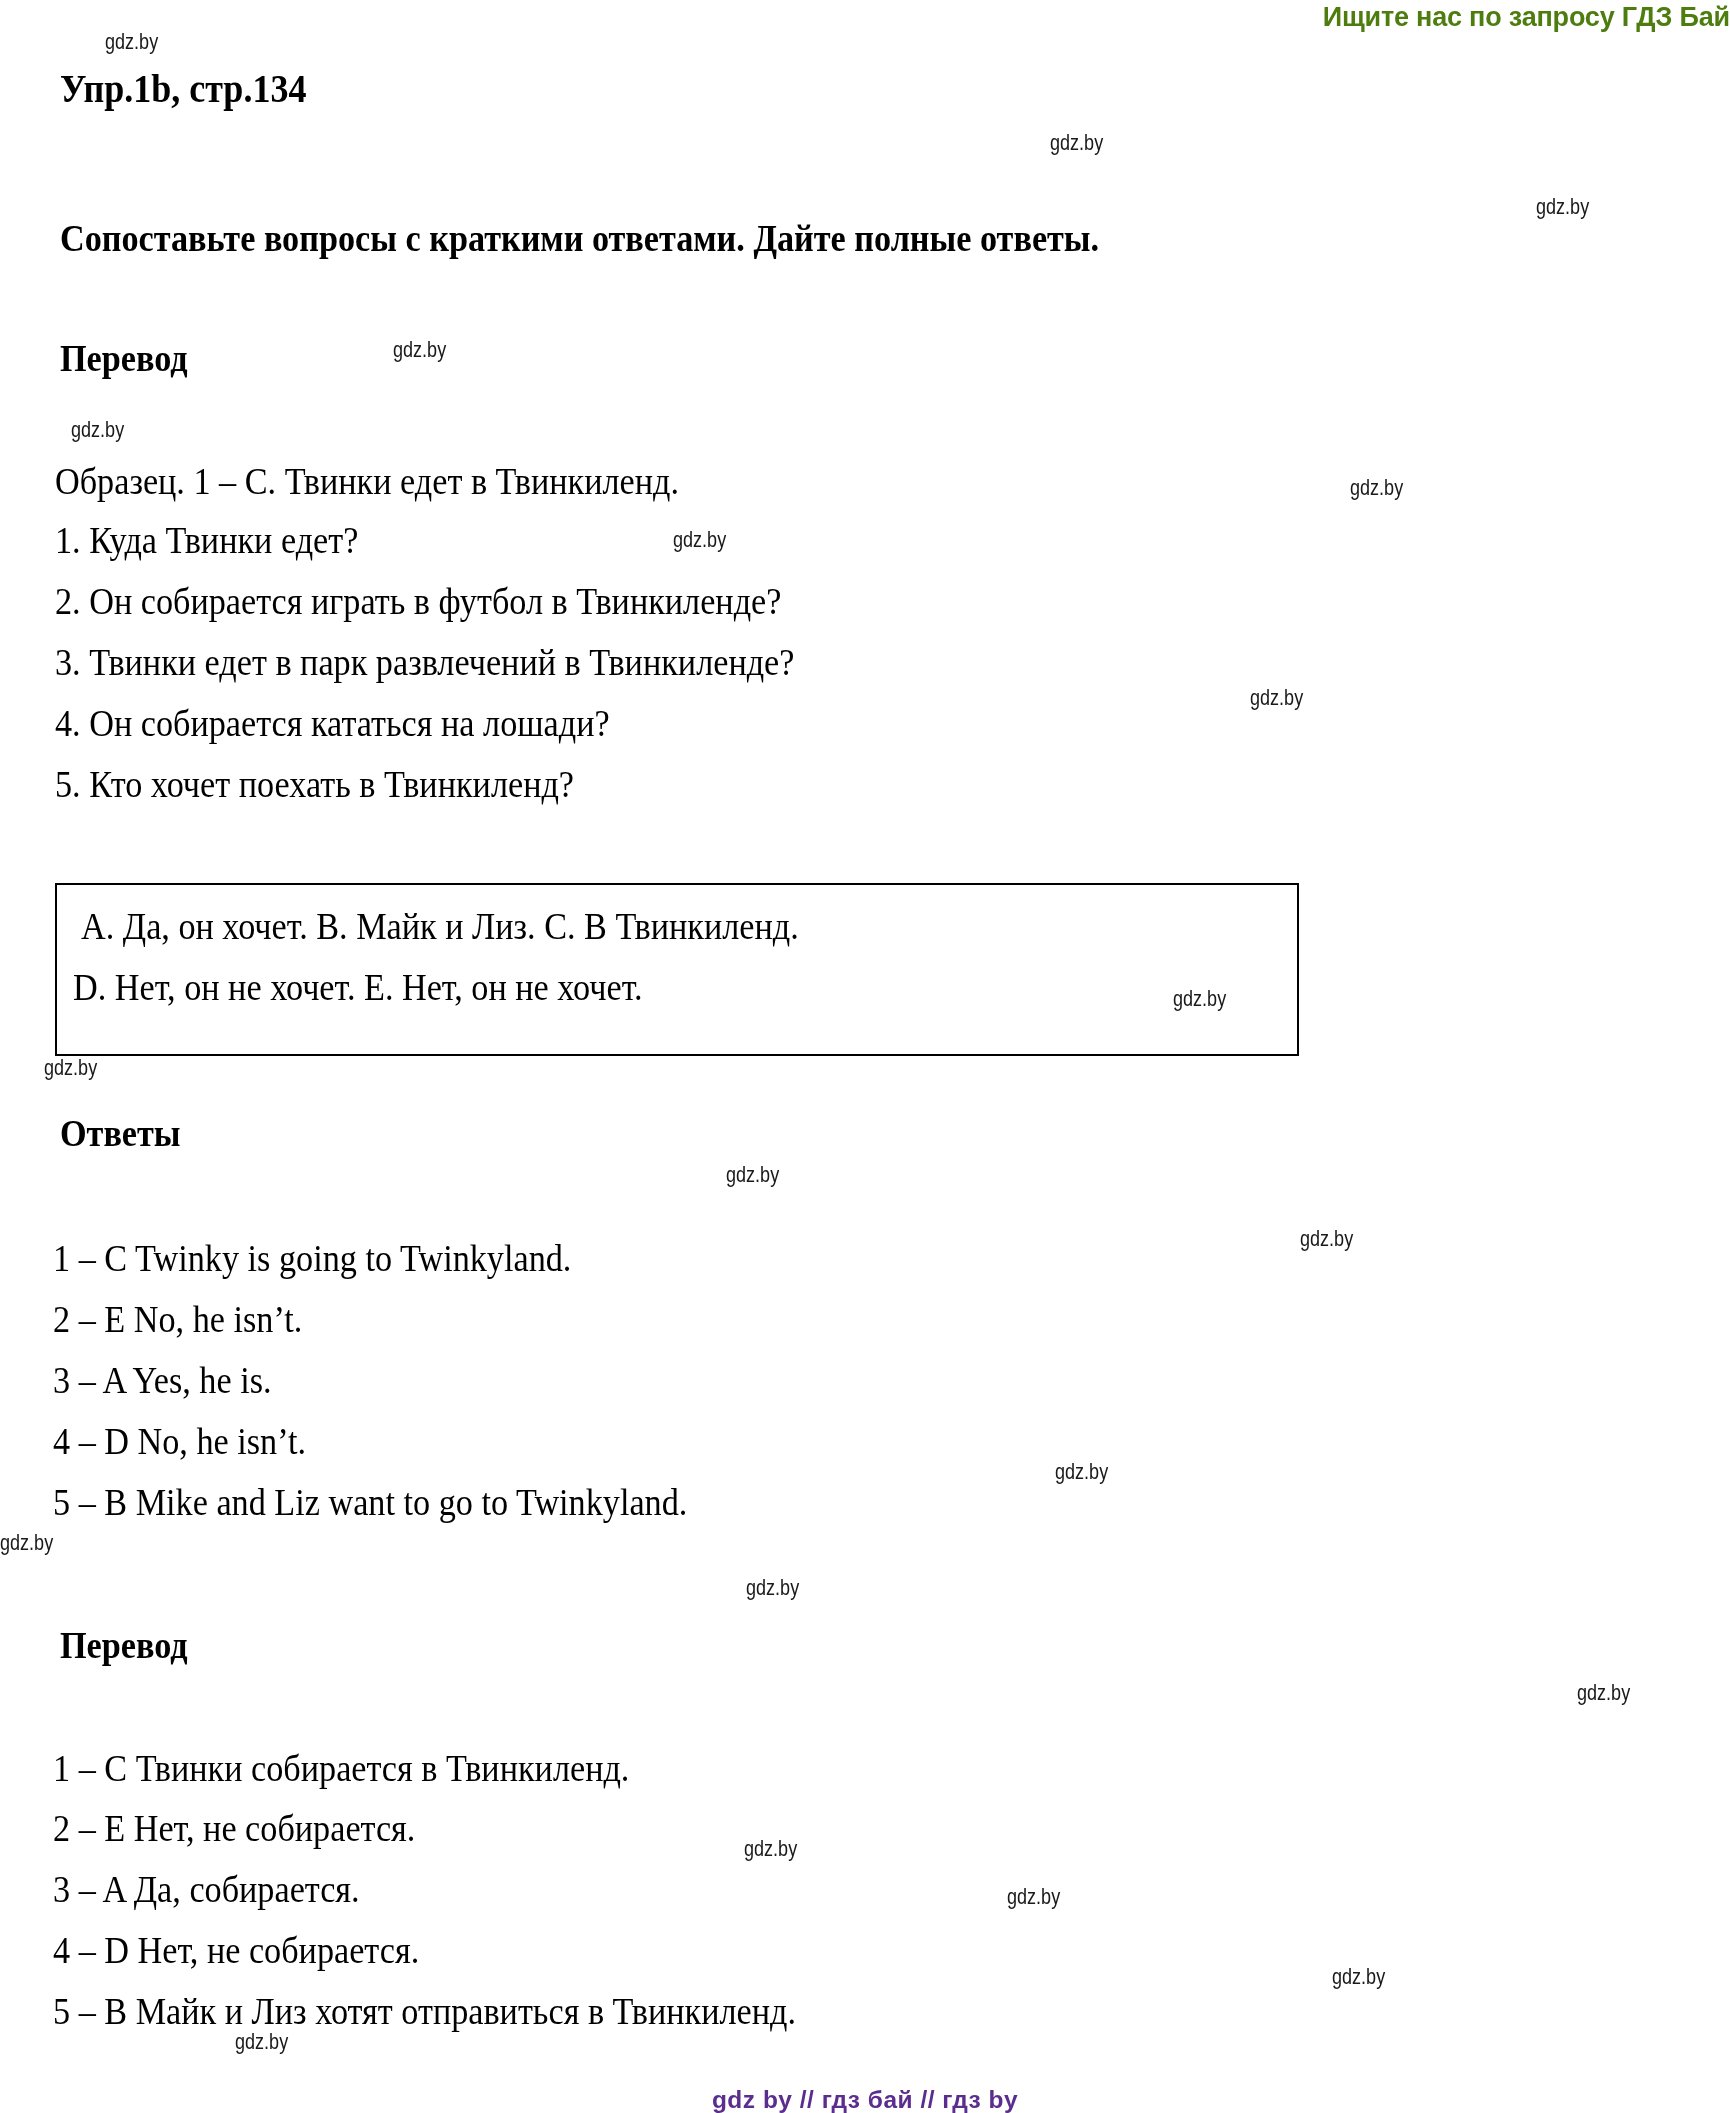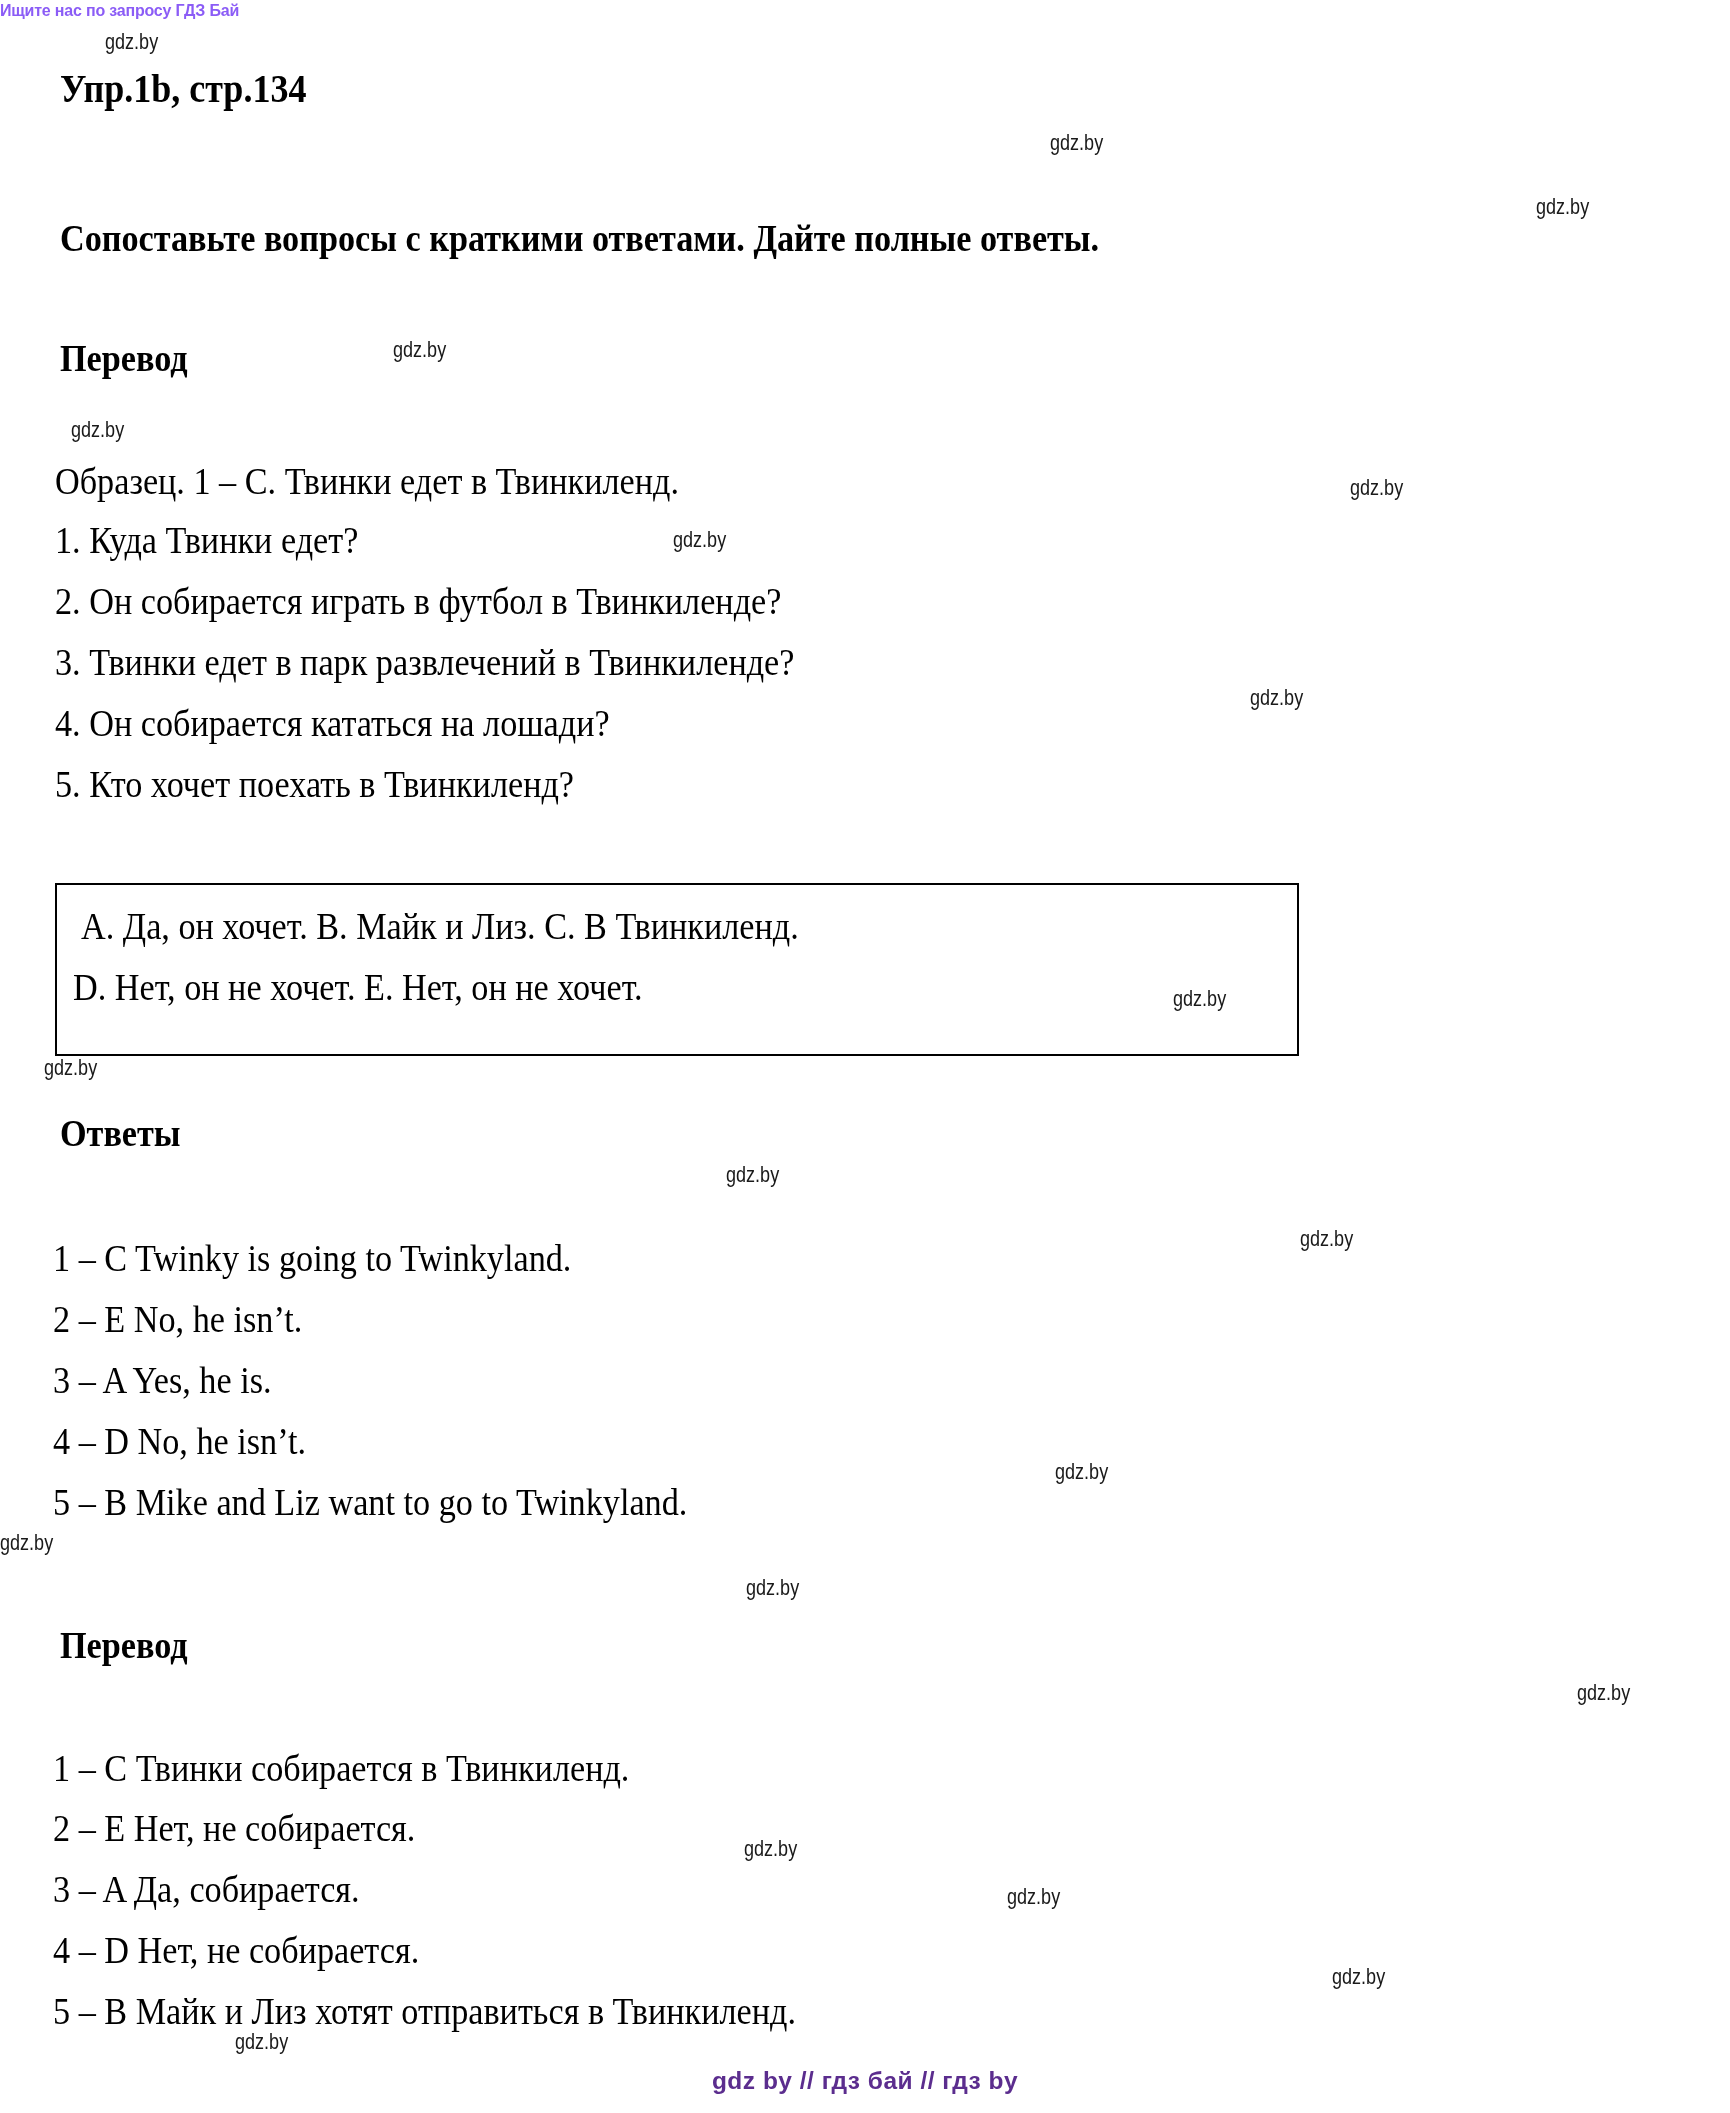--- a/index.html
+++ b/index.html
@@ -18,33 +18,33 @@
     overflow: hidden;
     background: #ffffff;
   }
 
   
   .promo {
     position: absolute;
     top: 1.8px;
     left: 0;
     width: 1730px;
-    text-align: left;
+    text-align: right;
     font-family: "Liberation Sans", sans-serif;
-    font-size: 16px;
+    font-size: 27px;
     font-weight: 700;
-    color: #8b5cf6;
+    color: #4d7c0f;
     letter-spacing: -0.2px;
     white-space: nowrap;
   }
 
   
   .footer-promo {
     position: absolute;
-    bottom: 19px;
+    bottom: 0;
     left: 0;
     width: 1730px;
     text-align: center;
     font-family: "Liberation Sans", sans-serif;
     font-size: 24.5px;
     font-weight: 700;
     color: #5b2d8e;
     letter-spacing: 0.5px;
     white-space: nowrap;
     margin-top: 32px;

